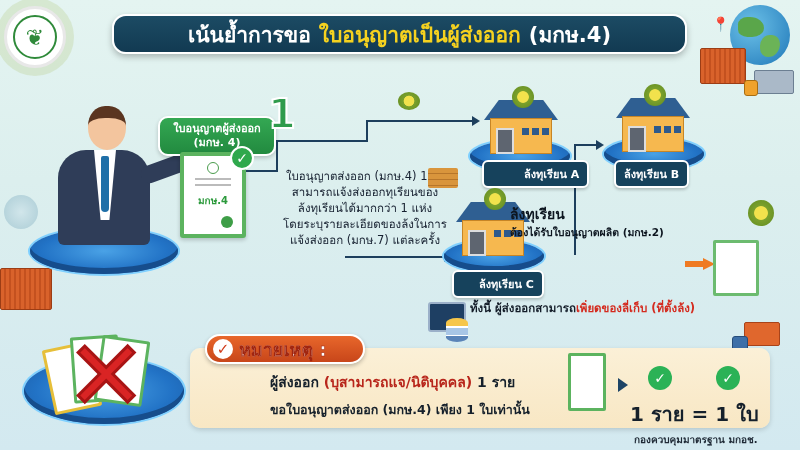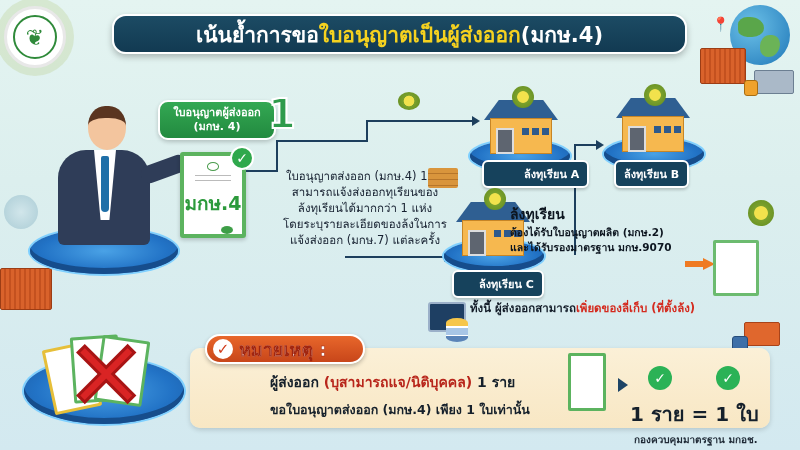--- a/index.html
+++ b/index.html
@@ -24,21 +24,21 @@
     color: #2f8a3a; font-size: 22px;
   }
 
   
   .title {
     left: 112px; top: 14px; width: 575px; height: 40px;
     background: linear-gradient(180deg, #1c4b64 0%, #123a52 100%);
     border: 2px solid #fff; border-radius: 14px;
     box-shadow: 0 3px 6px rgba(0,0,0,0.25);
     display: flex; align-items: center; justify-content: center;
-    font-size: 21px; font-weight: bold; color: #fff; white-space: nowrap;
+    font-size: 21px; font-weight: bold; color: #fff; white-space: nowrap; gap: 8px;
   }
   .title .hl { color: #f6d21f; }
 
   
   .globe {
     left: 730px; top: 5px; width: 60px; height: 60px; border-radius: 50%;
     background: radial-gradient(circle at 35% 35%, #6cc1e8, #1f77b8);
     overflow: hidden;
   }
   .globe::before { content: ""; position: absolute; left: 8px; top: 12px; width: 26px; height: 20px; background: #5aa64a; border-radius: 40% 60% 50% 40%; }
@@ -67,38 +67,38 @@
   }
   .man-shirt {
     left: 94px; top: 150px; width: 22px; height: 70px; background: #fff;
     clip-path: polygon(0 0, 100% 0, 70% 100%, 30% 100%);
   }
   .man-tie { left: 101px; top: 156px; width: 8px; height: 56px; background: #1f6fa8; border-radius: 2px 2px 4px 4px; }
   .man-arm { left: 140px; top: 160px; width: 48px; height: 18px; background: #2f3d58; border-radius: 9px; transform: rotate(-20deg); }
 
   
   .lic-badge {
-    left: 158px; top: 100px; width: 118px; height: 40px;
+    left: 158px; top: 116px; width: 118px; height: 40px;
     background: linear-gradient(180deg, #34a853, #228a3f); border: 2px solid #fff;
     border-radius: 10px; color: #fff; font-size: 11px; font-weight: bold;
     display: flex; flex-direction: column; align-items: center; justify-content: center; line-height: 1.25;
     box-shadow: 0 2px 4px rgba(0,0,0,0.2);
   }
   .lic-num { left: 268px; top: 94px; font-size: 40px; font-weight: bold; color: #2f9b4c; -webkit-text-stroke: 2px #fff; line-height: 1; }
 
   
   .cert {
     left: 180px; top: 152px; width: 66px; height: 86px;
     background: #fff; border: 4px solid #5cb35f; border-radius: 3px;
     box-shadow: 0 2px 4px rgba(0,0,0,0.2);
     display: flex; flex-direction: column; align-items: center;
   }
   .cert-seal { width: 12px; height: 12px; border-radius: 50%; border: 1px solid #4a9c4d; margin-top: 6px; }
   .cert-line { width: 36px; height: 2px; background: #bbb; margin-top: 4px; }
-  .cert-text { font-size: 19px; font-weight: bold; color: #2c9a3c; margin-top: 7px; }
+  .cert-text { font-size: 10px; font-weight: bold; color: #2c9a3c; margin-top: 7px; }
   .cert-ribbon { width: 12px; height: 12px; border-radius: 50%; background: #3e9e47; margin-top: 8px; margin-left: 28px; }
   .check-badge {
     width: 24px; height: 24px; border-radius: 50%;
     background: #2fa84c; border: 2px solid #fff; color: #fff;
     display: flex; align-items: center; justify-content: center; font-size: 14px; font-weight: bold;
   }
 
   
   .desc {
     left: 280px; top: 168px; width: 170px;
@@ -265,21 +265,20 @@
   <div class="wh-win" style="left:38px;"></div>
     <div class="wh-win" style="left:48px;"></div>
     <div class="wh-win" style="left:58px;"></div>
   <div class="durian" style="left:28px;top:-14px;"></div>
 </div>
 <div class="abs wh-label" style="left:452px;top:270px;padding-left:25px;">ล้งทุเรียน C</div>
 
 <div class="abs wh-info">
   <div class="h">ล้งทุเรียน</div>
   <div class="l">ต้องได้รับใบอนุญาตผลิต (มกษ.2)</div>
-  <div class="l">และได้รับรองมาตรฐาน มกษ.9070</div>
 </div>
 <div class="abs durian" style="left:748px;top:200px;width:26px;height:26px;"></div>
 <div class="abs orange-arrow"></div>
 <div class="abs small-cert"></div>
 
 <div class="abs db-icon"></div>
 <div class="abs db-cyl"></div>
 <div class="abs tas">
   <div><span>ทั้งนี้ ผู้ส่งออกสามารถ</span><span class="red">เพิ่ยดของลี่เก็บ (ที่ตั้งล้ง)</span></div>
 </div>

